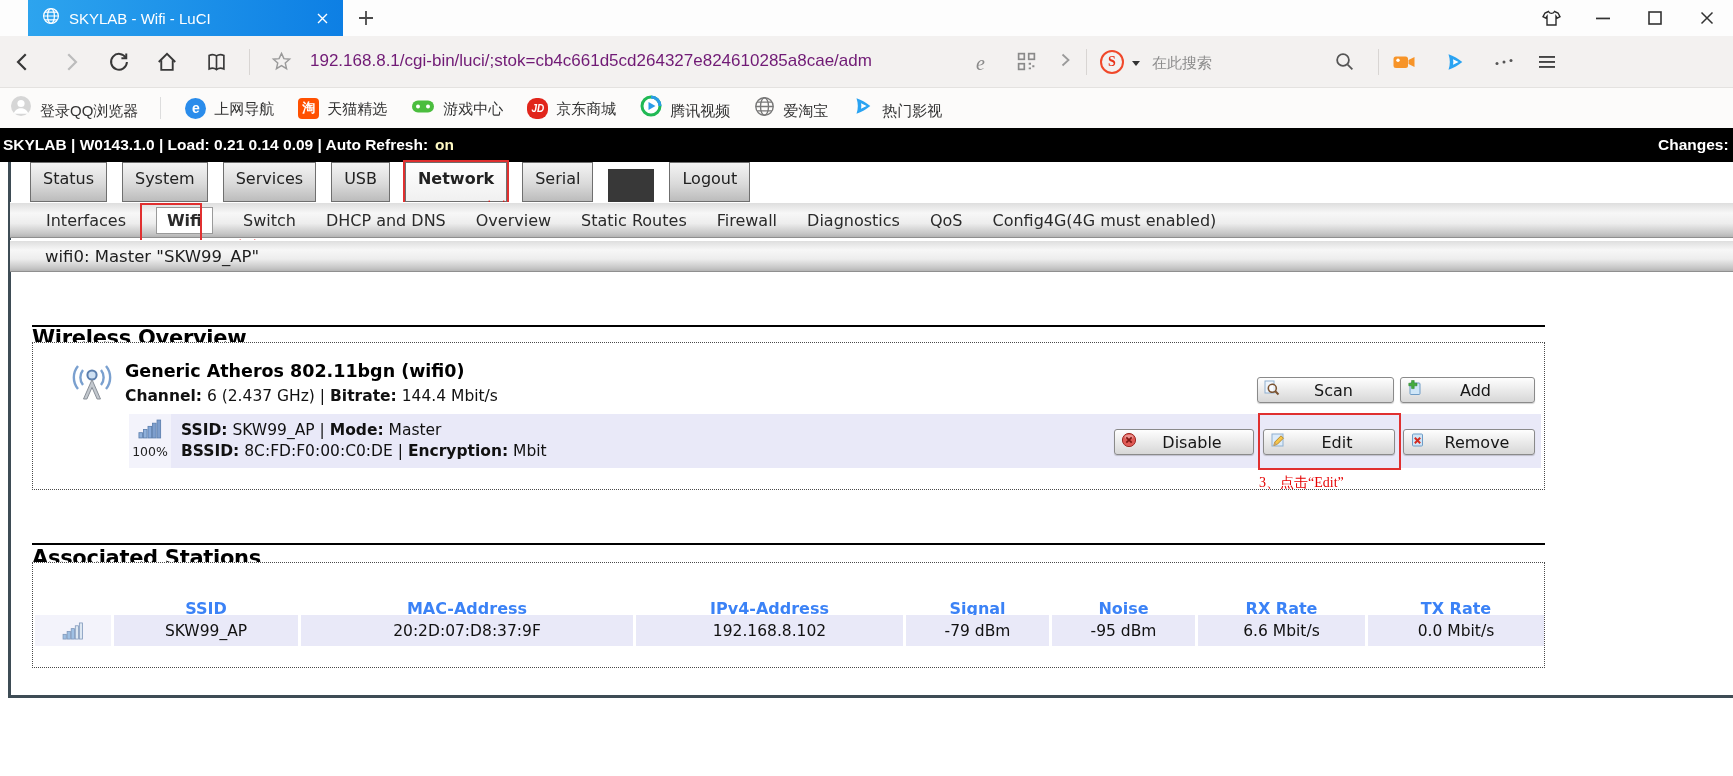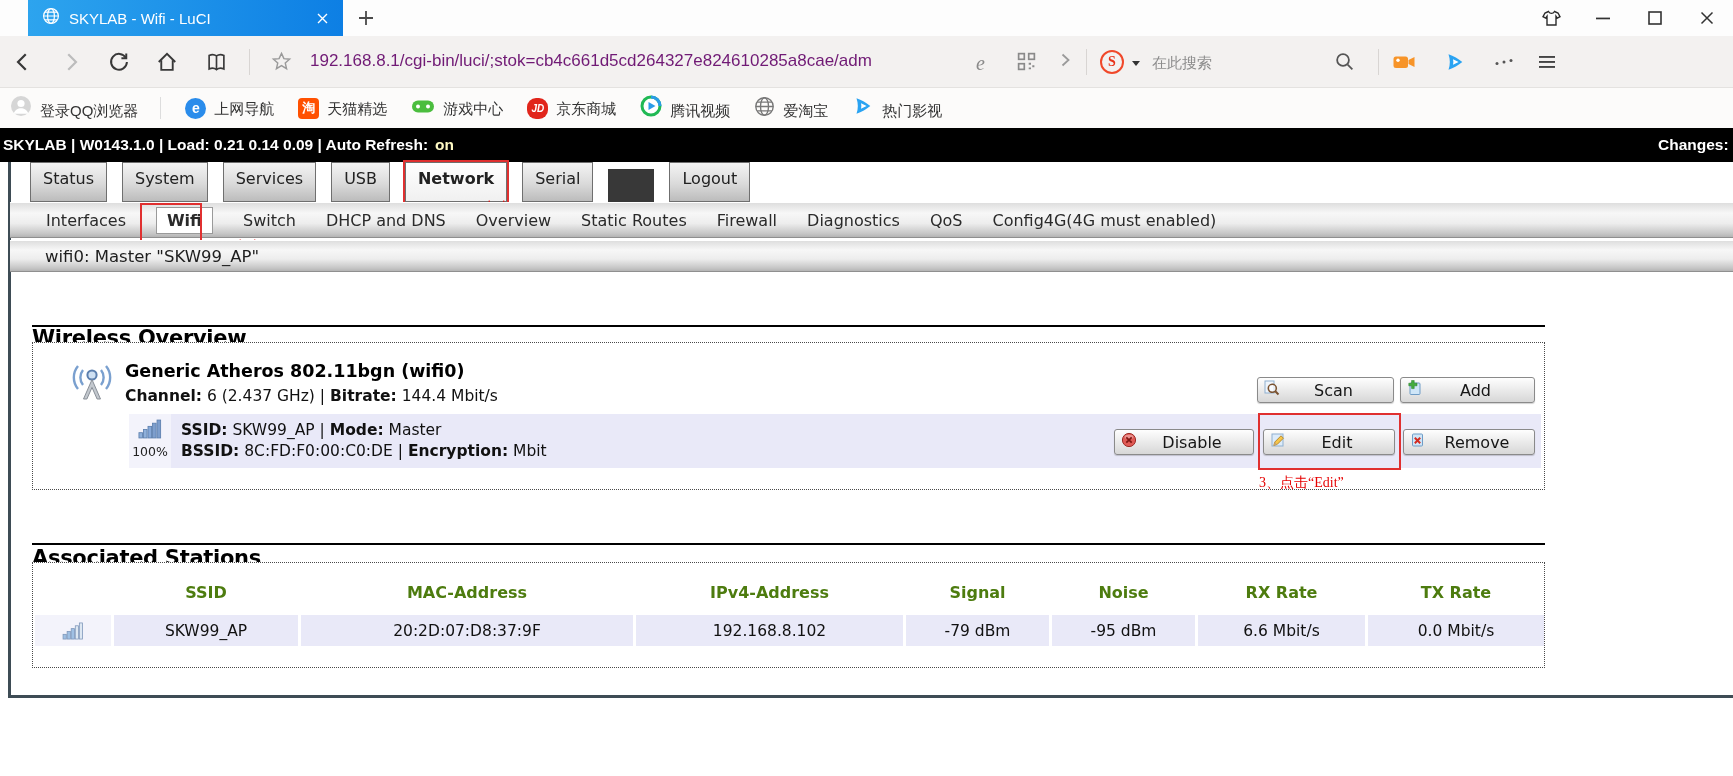--- a/index.html
+++ b/index.html
@@ -79,21 +79,21 @@
   .netinfo { position:absolute; left:52px; top:6px; font-size:15.5px; color:#111; line-height:21px; white-space:nowrap; }
 
   .btn { position:absolute; height:26px; border:1px solid #8a8a8a; border-radius:3px;
          background:linear-gradient(180deg,#fefefe,#d7d7d7); display:flex; align-items:center; padding:0 6px;
          box-shadow:0 1px 1px rgba(0,0,0,.18); cursor:pointer; }
   .btn .blabel { flex:1; text-align:center; font-size:16px; color:#161616; }
 
   
   .trow { position:absolute; left:2px; display:flex; gap:3px; width:1509px; }
   .trow > div { display:flex; align-items:center; justify-content:center; }
-  .th { font-weight:bold; font-size:16px; color:#4d7c0f; height:26px; }
+  .th { font-weight:bold; font-size:16px; color:#3b82f6; height:26px;margin-top:16px; }
   .td { background:#e9e9f8; font-size:15.5px; color:#111; height:31px; }
   .td.iconcell { background:#f3f3fb; }
   .c0{width:76px;} .c1{width:184px;} .c2{width:332px;} .c3{width:267px;}
   .c4{width:143px;} .c5{width:143px;} .c6{width:167px;} .c7{width:176px;}
 </style>
 </head>
 <body>
 
 <div class="screen">
 

